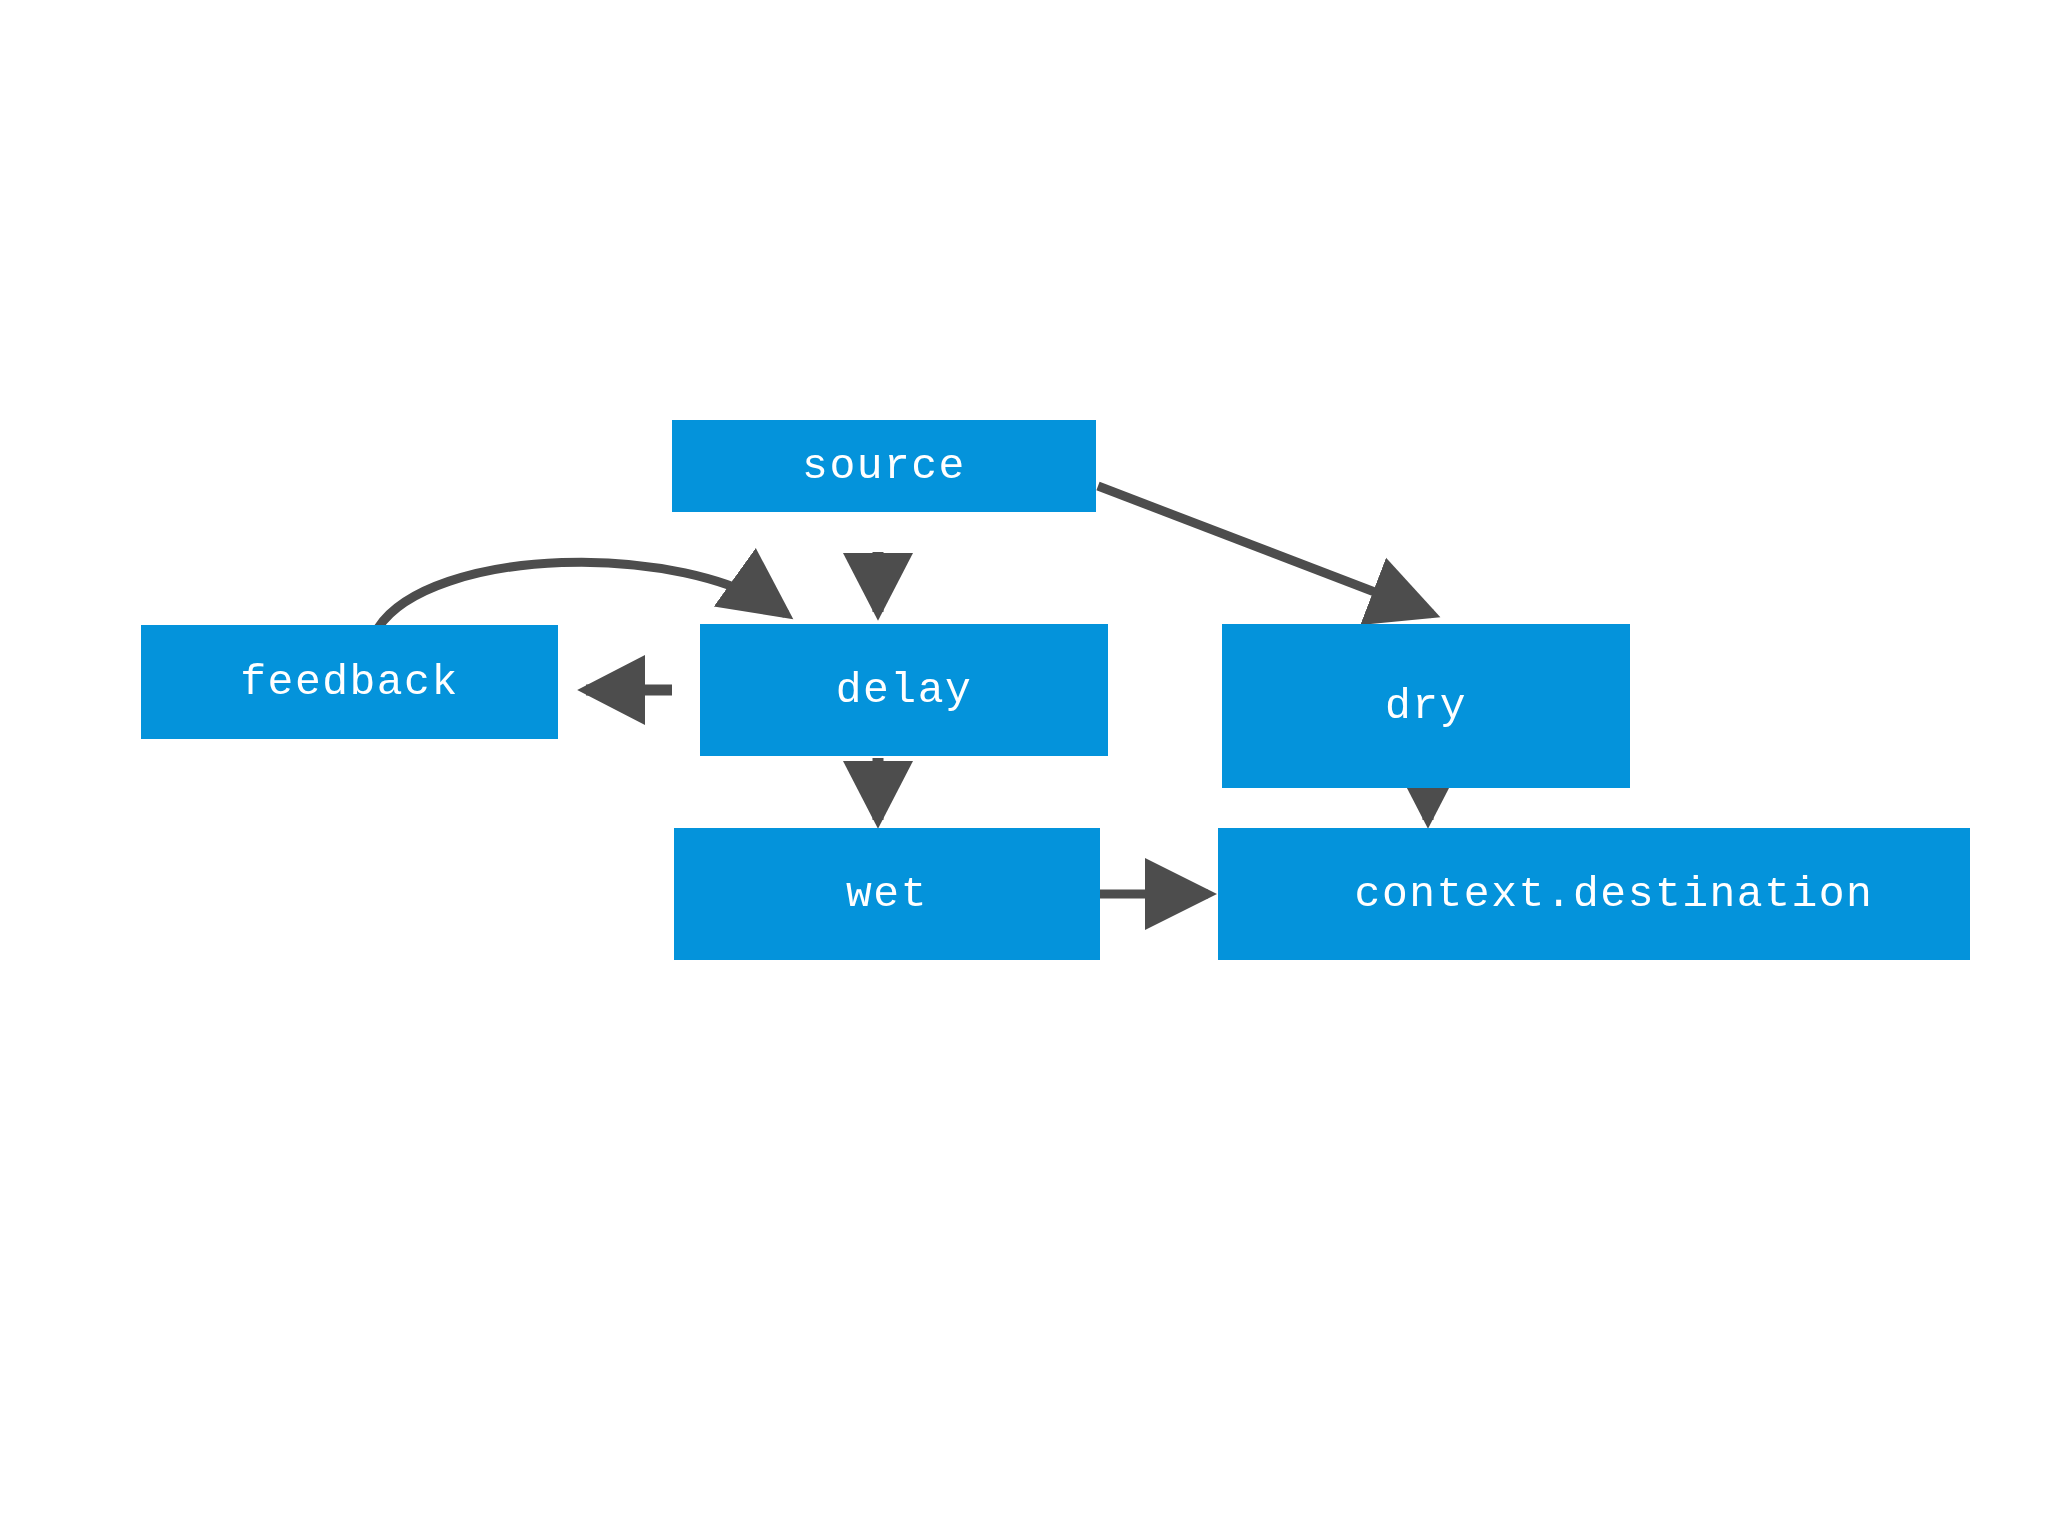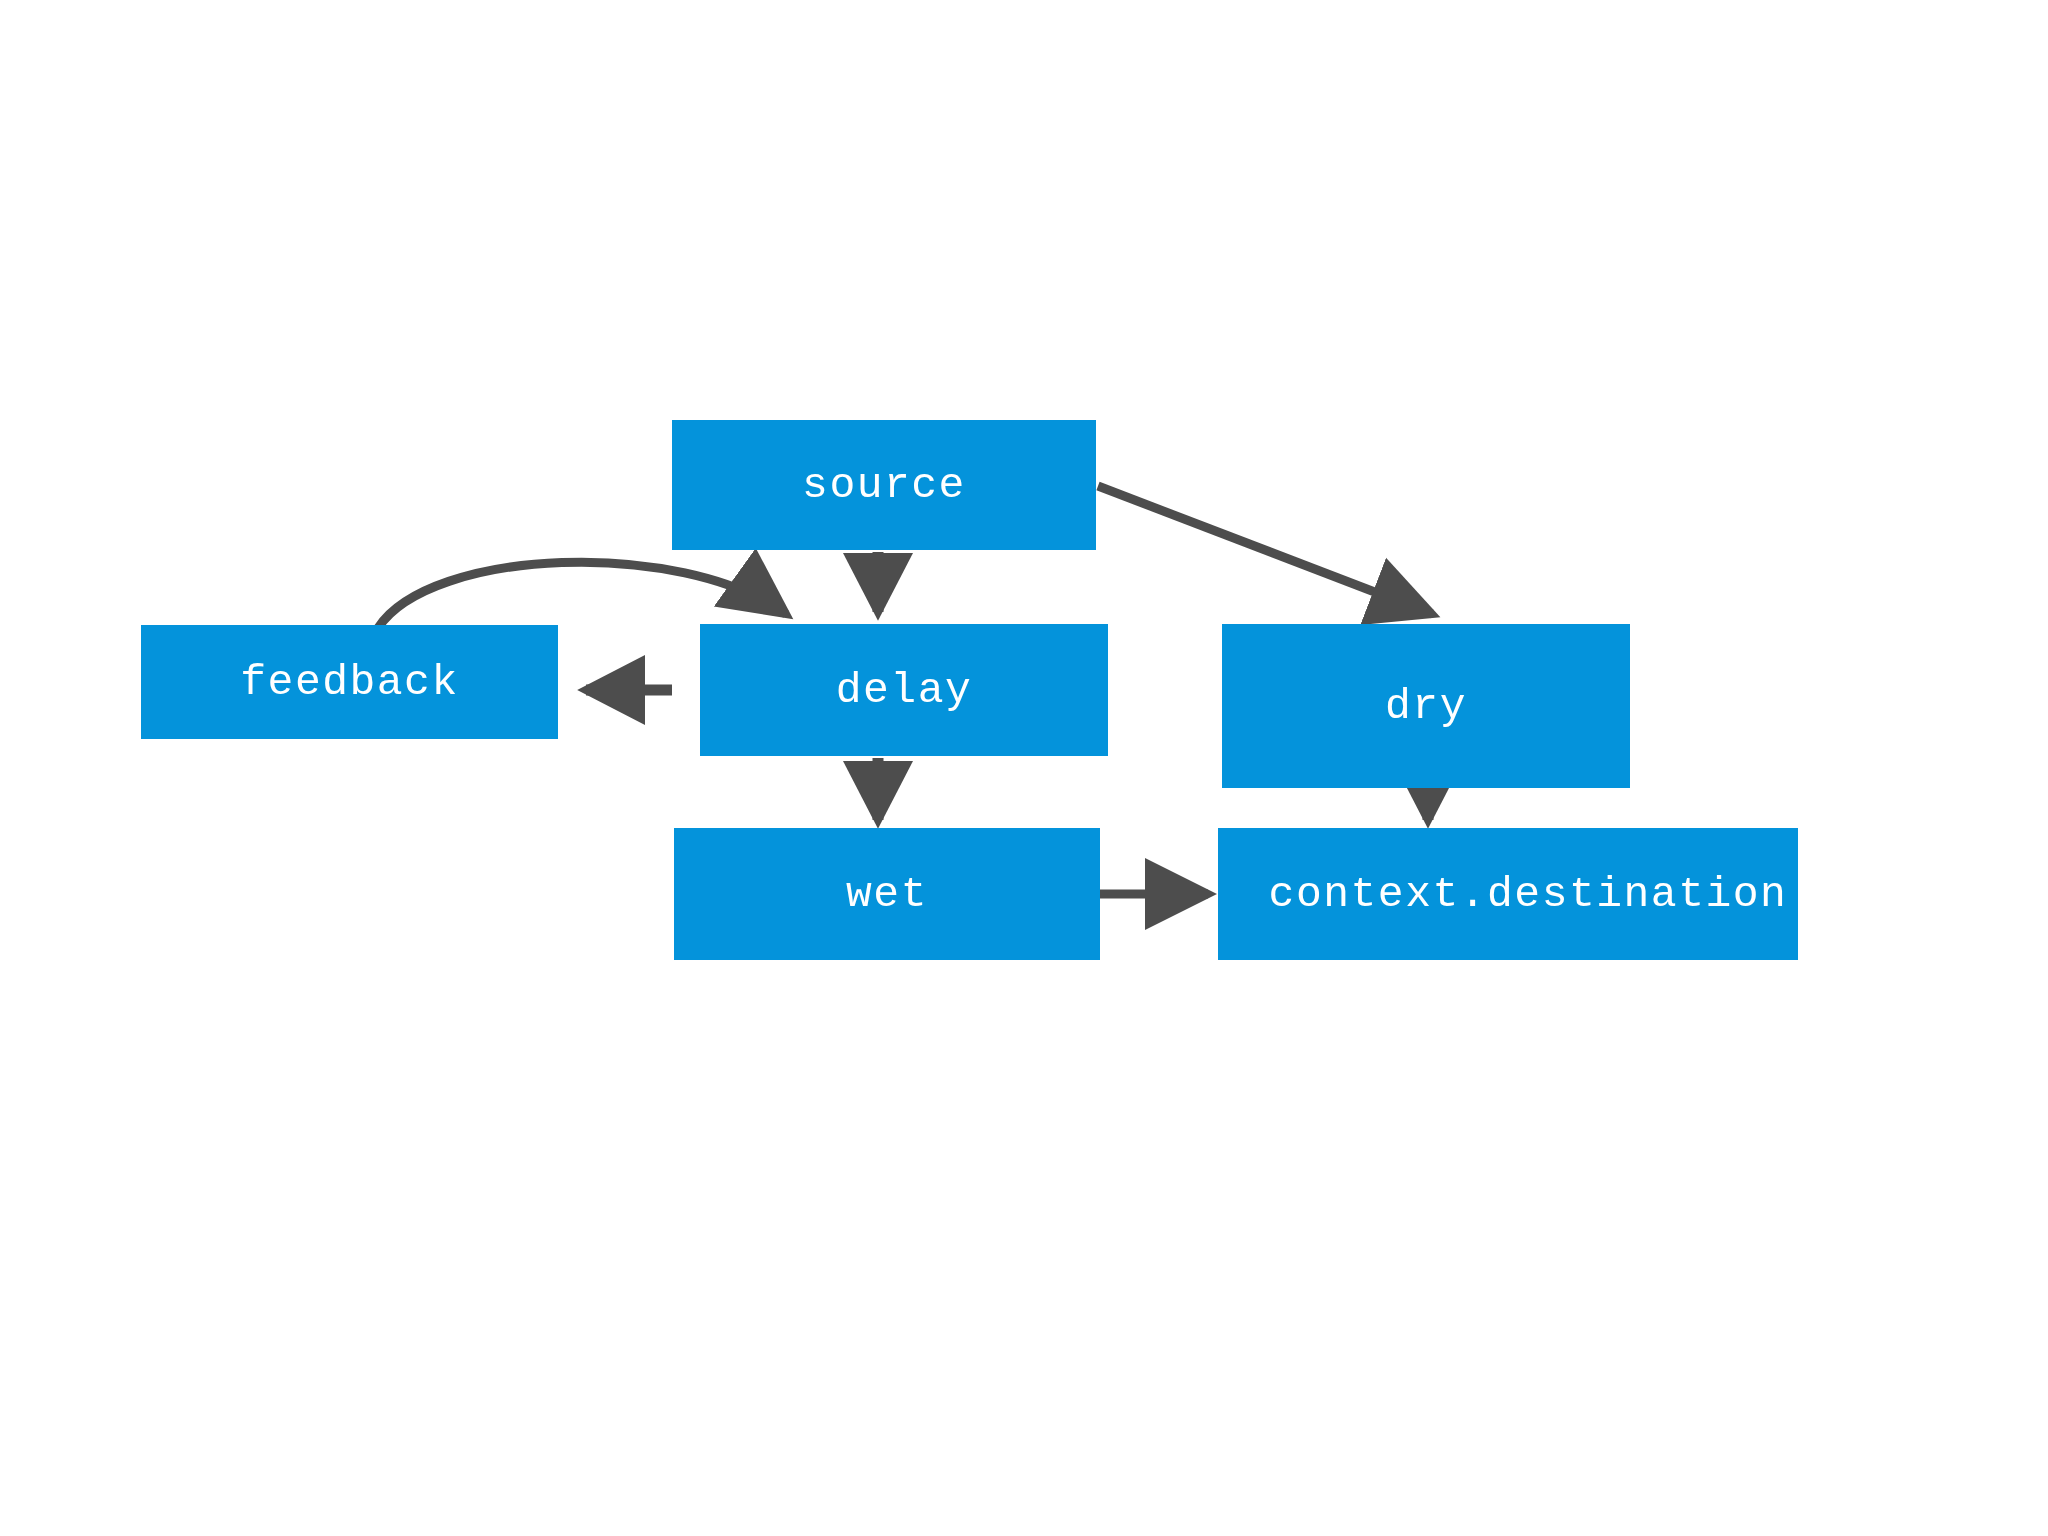--- a/index.html
+++ b/index.html
@@ -44,26 +44,26 @@
     display: flex;
     align-items: center;
     justify-content: center;
     color: #ffffff;
     font-family: "Liberation Mono", "DejaVu Sans Mono", monospace;
     font-size: 43px;
     letter-spacing: 1.5px;
     white-space: nowrap;
     box-sizing: border-box;
   }
-  #node-source   { left: 672px;  top: 420px; width: 424px; height: 130px; }
+  #node-source   { left: 672px;  top: 420px; width: 424px; height: 92px; }
   #node-feedback { left: 141px;  top: 625px; width: 417px; height: 114px; }
   #node-delay    { left: 700px;  top: 624px; width: 408px; height: 132px; }
   #node-dry      { left: 1222px; top: 624px; width: 408px; height: 164px; }
   #node-wet      { left: 674px;  top: 828px; width: 426px; height: 132px; }
-  #node-dest     { left: 1218px; top: 828px; width: 580px; height: 132px; padding-left: 40px; }
+  #node-dest     { left: 1218px; top: 828px; width: 752px; height: 132px; padding-left: 40px; }
 </style>
 </head>
 <body>
 
 <div id="slide">
 
 
   <svg id="graph-canvas" viewBox="0 0 2048 1536">
     <defs>
       <marker id="arrowhead" markerWidth="7" markerHeight="7" refX="5.4" refY="3.5" orient="auto" markerUnits="strokeWidth">

